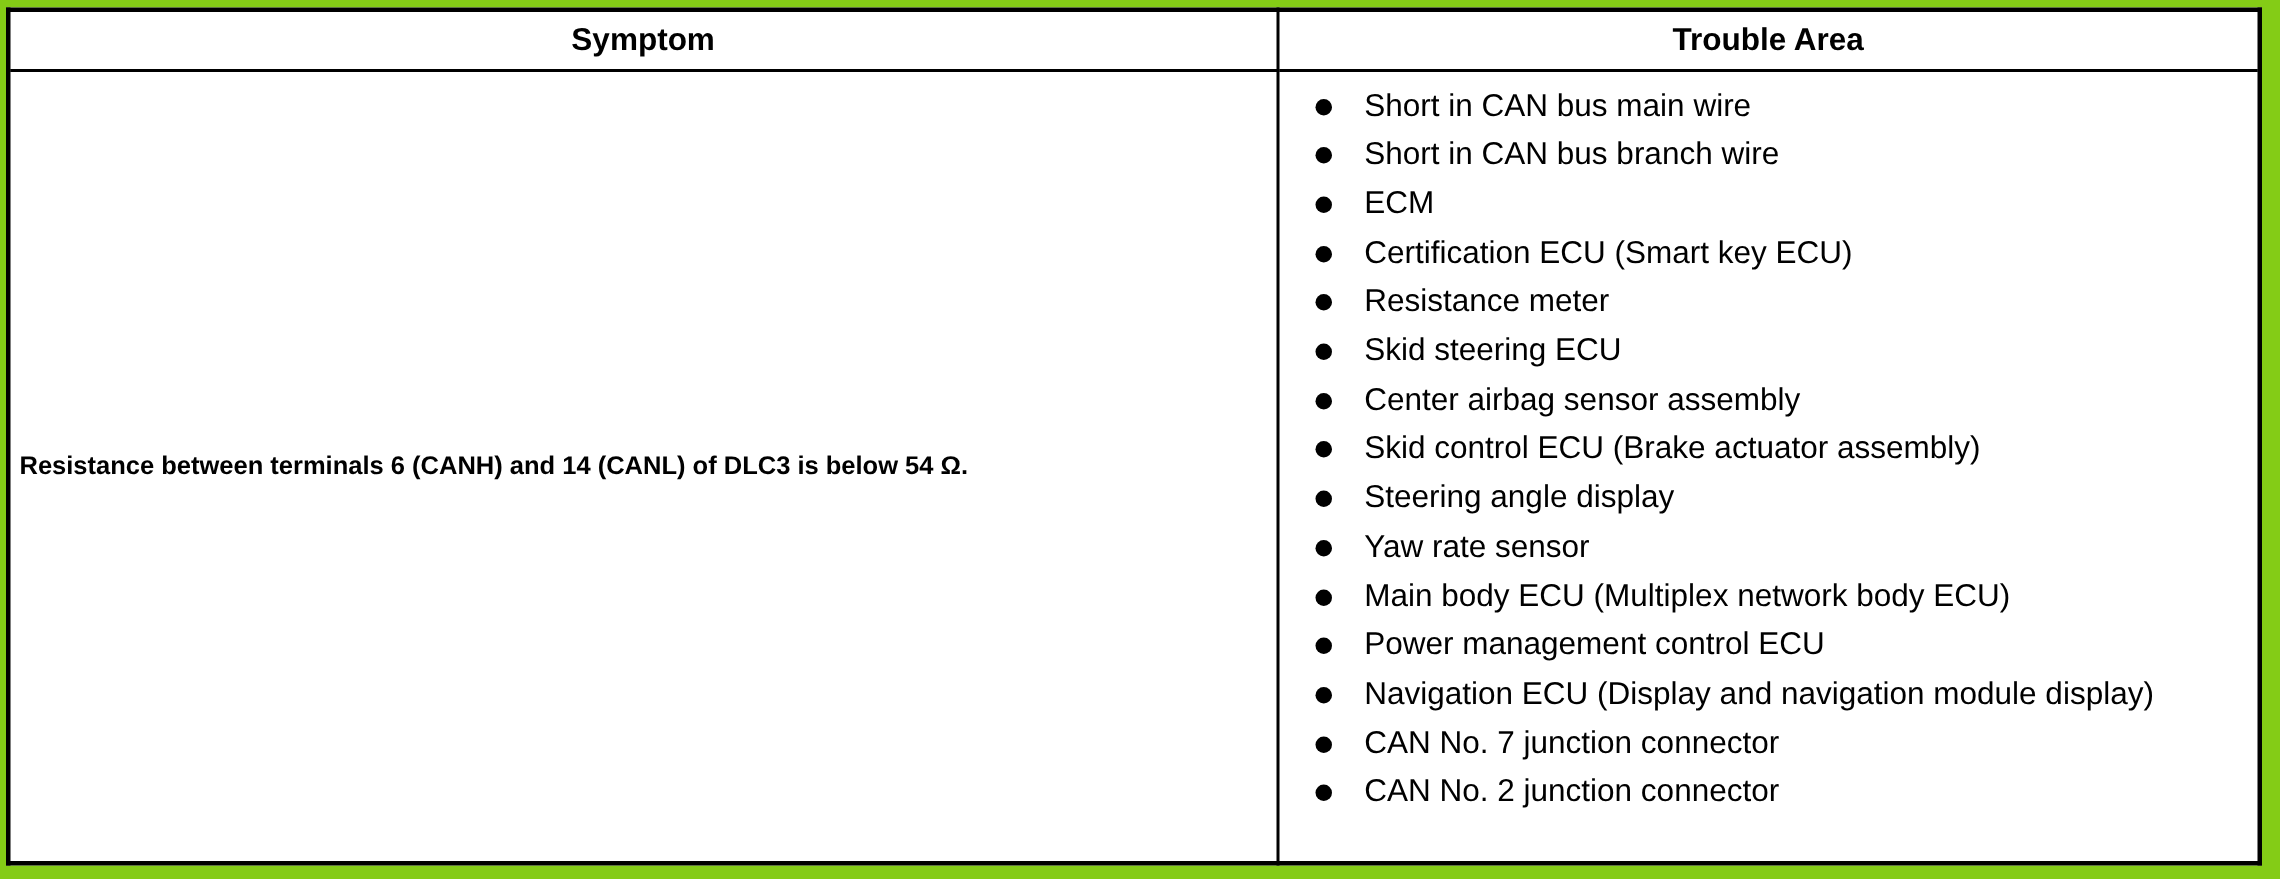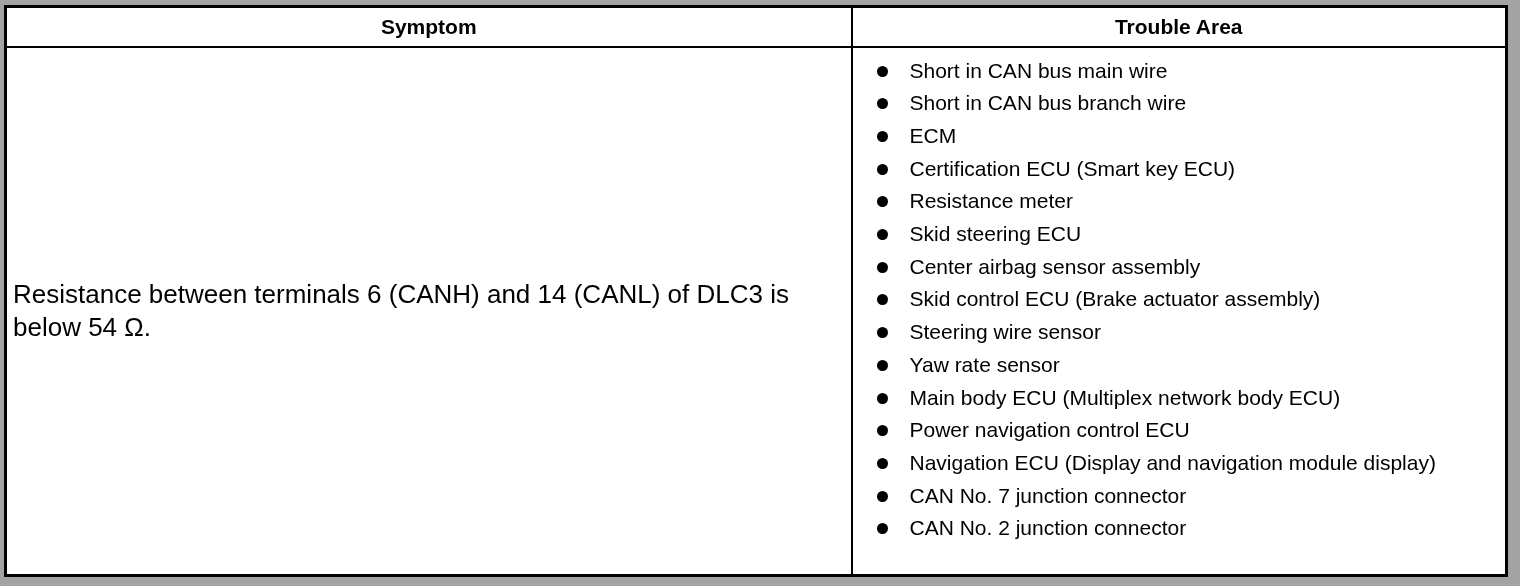--- a/index.html
+++ b/index.html
@@ -8,21 +8,21 @@
     background: #ffffff;
     color: #000000;
     font-family: "Liberation Sans", sans-serif;
   }
   .page {
     width: 1520px;
     height: 586px;
     box-sizing: border-box;
     padding: 5px 0 0 4px;
     overflow: hidden;
-    background: #a3a3a3;
+    background: #84cc16;
   }
   table.diag-table {
     border-collapse: collapse;
     table-layout: fixed;
     width: 1504px;
     height: 572px;
     background: #ffffff;
   }
   table.diag-table {
     border: 3px solid #000000;
@@ -35,23 +35,24 @@
   th.col-header {
     height: 40px;
     font-size: 21px;
     font-weight: bold;
     text-align: center;
     vertical-align: middle;
     padding: 0;
   }
   td.symptom-cell {
     vertical-align: middle;
-    font-size: 26px;
+    font-size: 17px;
     line-height: 33px;
     padding: 4px 6px 4px 6px;
+    font-weight: bold;
   }
   td.trouble-cell {
     vertical-align: top;
     padding: 7px 10px 0 0;
   }
   ul.trouble-list {
     list-style: none;
     margin: 0;
     padding: 0;
     font-size: 21px;
@@ -122,33 +123,33 @@
               <li>
                 <span class="bullet"></span>
                 <span class="item-text">Center airbag sensor assembly</span>
               </li>
               <li>
                 <span class="bullet"></span>
                 <span class="item-text">Skid control ECU (Brake actuator assembly)</span>
               </li>
               <li>
                 <span class="bullet"></span>
-                <span class="item-text">Steering wire sensor</span>
+                <span class="item-text">Steering angle display</span>
               </li>
               <li>
                 <span class="bullet"></span>
                 <span class="item-text">Yaw rate sensor</span>
               </li>
               <li>
                 <span class="bullet"></span>
                 <span class="item-text">Main body ECU (Multiplex network body ECU)</span>
               </li>
               <li>
                 <span class="bullet"></span>
-                <span class="item-text">Power navigation control ECU</span>
+                <span class="item-text">Power management control ECU</span>
               </li>
               <li>
                 <span class="bullet"></span>
                 <span class="item-text">Navigation ECU (Display and navigation module display)</span>
               </li>
               <li>
                 <span class="bullet"></span>
                 <span class="item-text">CAN No. 7 junction connector</span>
               </li>
               <li>

